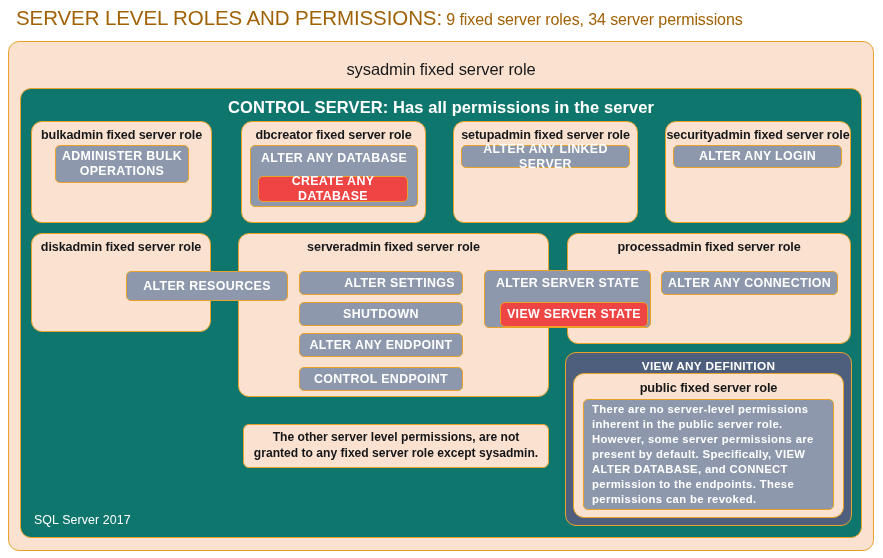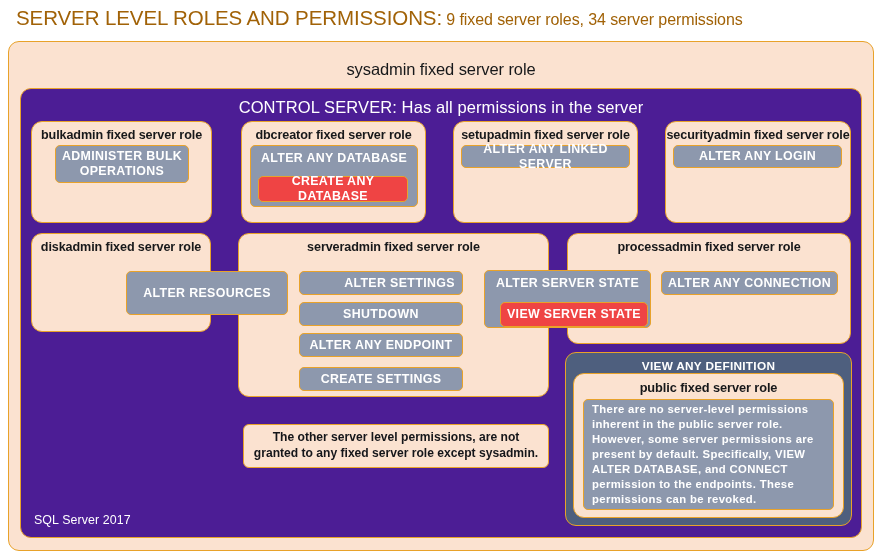--- a/index.html
+++ b/index.html
@@ -11,21 +11,21 @@
   .abs{position:absolute;box-sizing:border-box;}
 
   
   #title-bar{left:16px;top:6px;width:860px;height:28px;
     white-space:nowrap;color:#a16207;}
   #title-strong{font-size:20.5px;letter-spacing:-0.1px;}
   #title-sub{font-size:16px;letter-spacing:-0.1px;}
 
   
   .peach{background:#fbe2d0;border:1.6px solid #e8a22a;border-radius:11px;}
-  .slate{background:#4c1d95;border:1.6px solid #e8a22a;border-radius:11px;}
+  .slate{background:#0f766e;border:1.6px solid #e8a22a;border-radius:11px;font-weight:bold;}
   .darkslate{background:#4e5f7e;border:1.6px solid #e8a22a;border-radius:11px;}
 
   
   .perm{
     background:#8d98ad;border:1.4px solid #e8a22a;border-radius:5px;
     color:#ffffff;font-weight:bold;font-size:12.4px;letter-spacing:.35px;
     display:flex;align-items:center;justify-content:center;text-align:center;
     line-height:1.18;
   }
   .perm.dark{background:#ef4444;}
@@ -97,26 +97,26 @@
 </div>
 
 <div class="abs peach" style="left:238px;top:233px;width:311px;height:164px;">
   <div class="role-title" style="top:6px;">serveradmin fixed server role</div>
 </div>
 
 <div class="abs peach" style="left:567px;top:233px;width:284px;height:111px;">
   <div class="role-title" style="top:6px;">processadmin fixed server role</div>
 </div>
 
-<div class="abs perm" style="left:126px;top:271px;width:162px;height:44px;">ALTER RESOURCES</div>
+<div class="abs perm" style="left:126px;top:271px;width:162px;height:30px;">ALTER RESOURCES</div>
 
 <div class="abs perm" style="left:299px;top:271px;width:164px;height:24px;padding-left:37px;">ALTER SETTINGS</div>
 <div class="abs perm" style="left:299px;top:302px;width:164px;height:24px;">SHUTDOWN</div>
 <div class="abs perm" style="left:299px;top:333px;width:164px;height:24px;">ALTER ANY ENDPOINT</div>
-<div class="abs perm" style="left:299px;top:367px;width:164px;height:24px;">CREATE  SETTINGS</div>
+<div class="abs perm" style="left:299px;top:367px;width:164px;height:24px;">CONTROL  ENDPOINT</div>
 
 <div class="abs perm" style="left:484px;top:270px;width:167px;height:58px;align-items:flex-start;padding-top:5px;">ALTER SERVER STATE</div>
 <div class="abs perm dark" style="left:500px;top:302px;width:148px;height:25px;">VIEW SERVER  STATE</div>
 
 <div class="abs perm" style="left:661px;top:271px;width:177px;height:24px;">ALTER ANY CONNECTION</div>
 
 <div class="abs darkslate" style="left:565px;top:352px;width:287px;height:174px;">
   <div class="hdr-white" style="top:6px;font-size:11.8px;font-weight:bold;letter-spacing:.3px;">VIEW ANY DEFINITION</div>
 </div>
 <div class="abs peach" style="left:573px;top:373px;width:271px;height:145px;">

